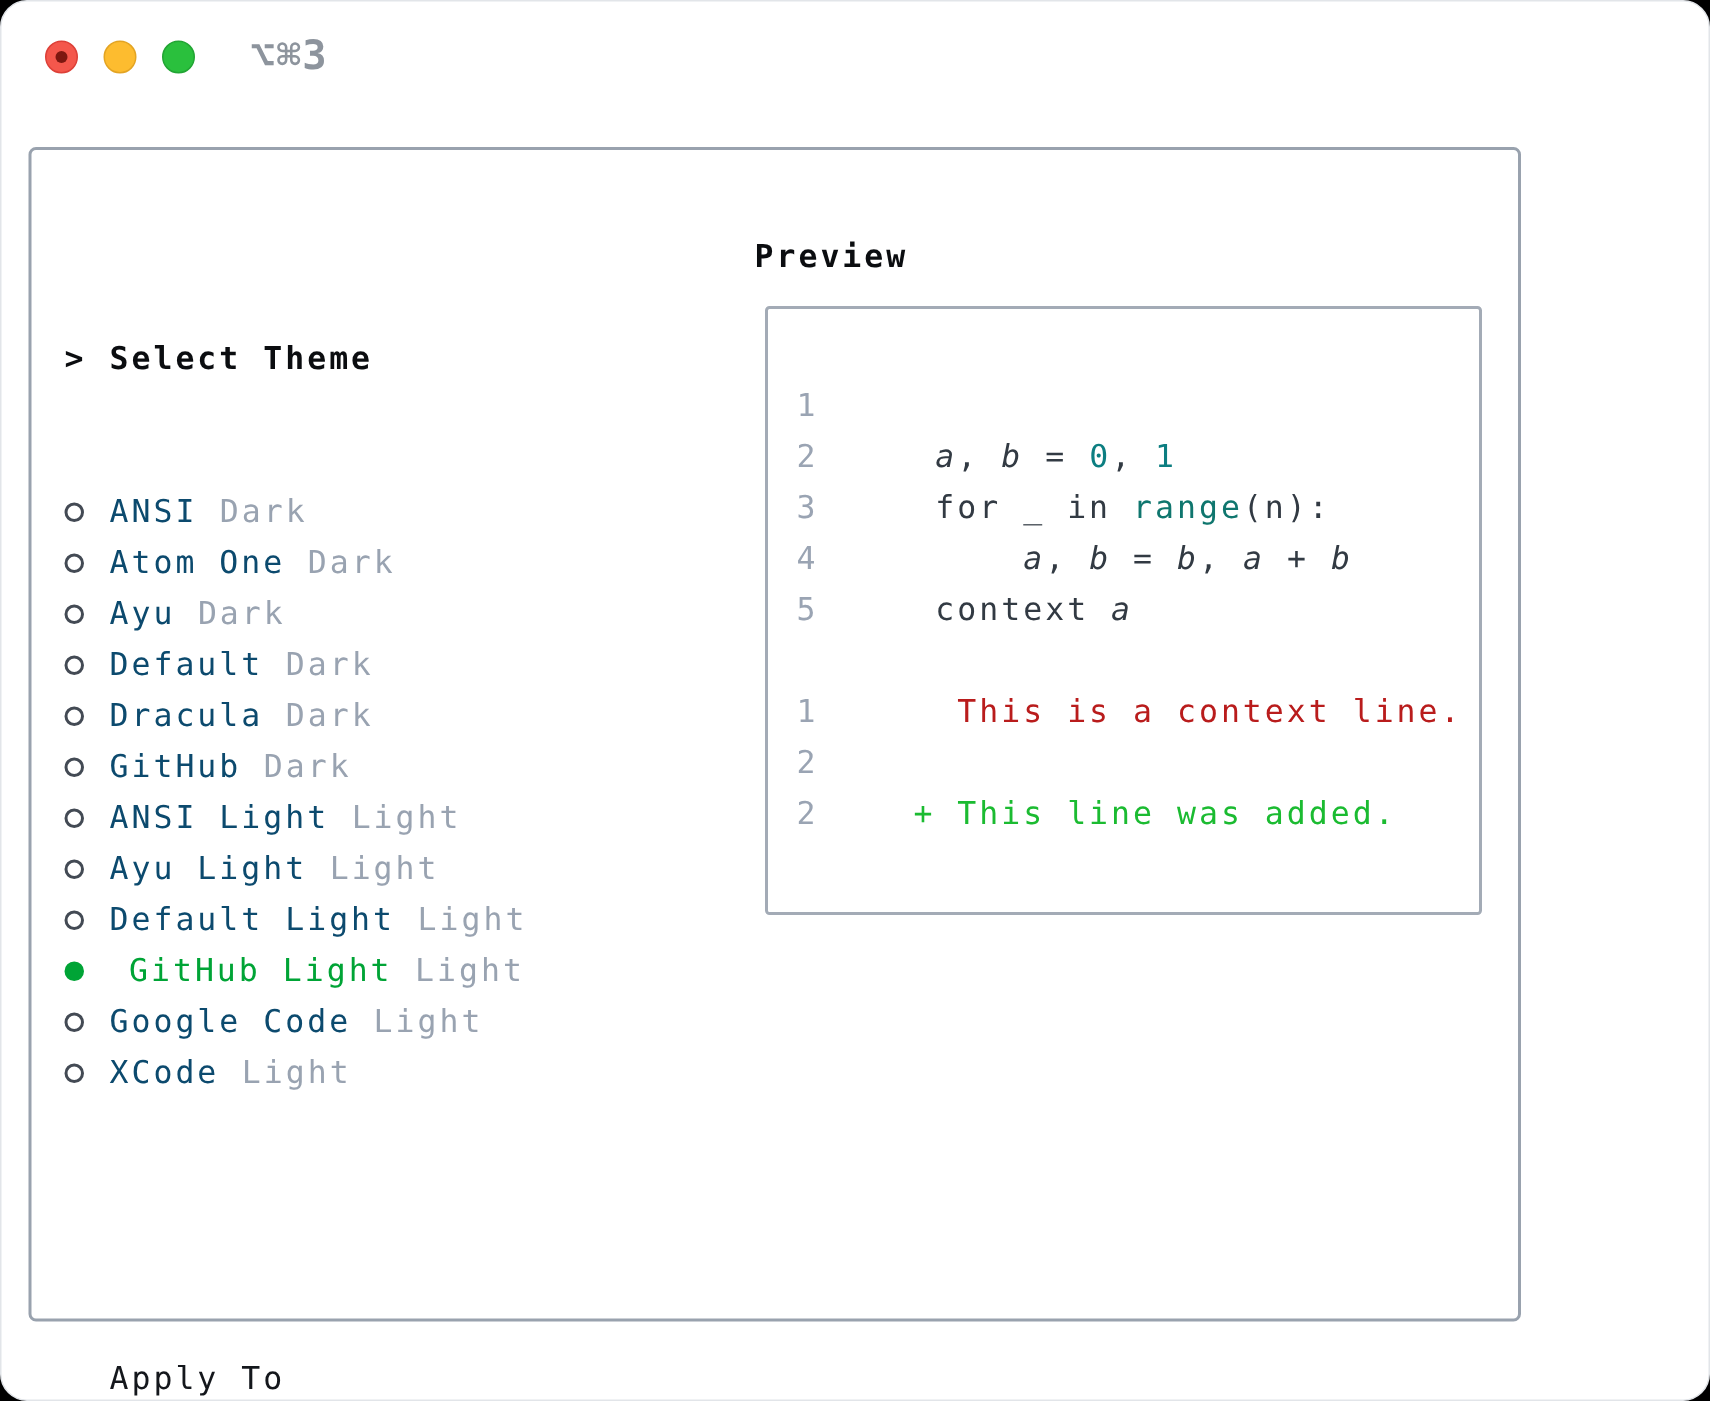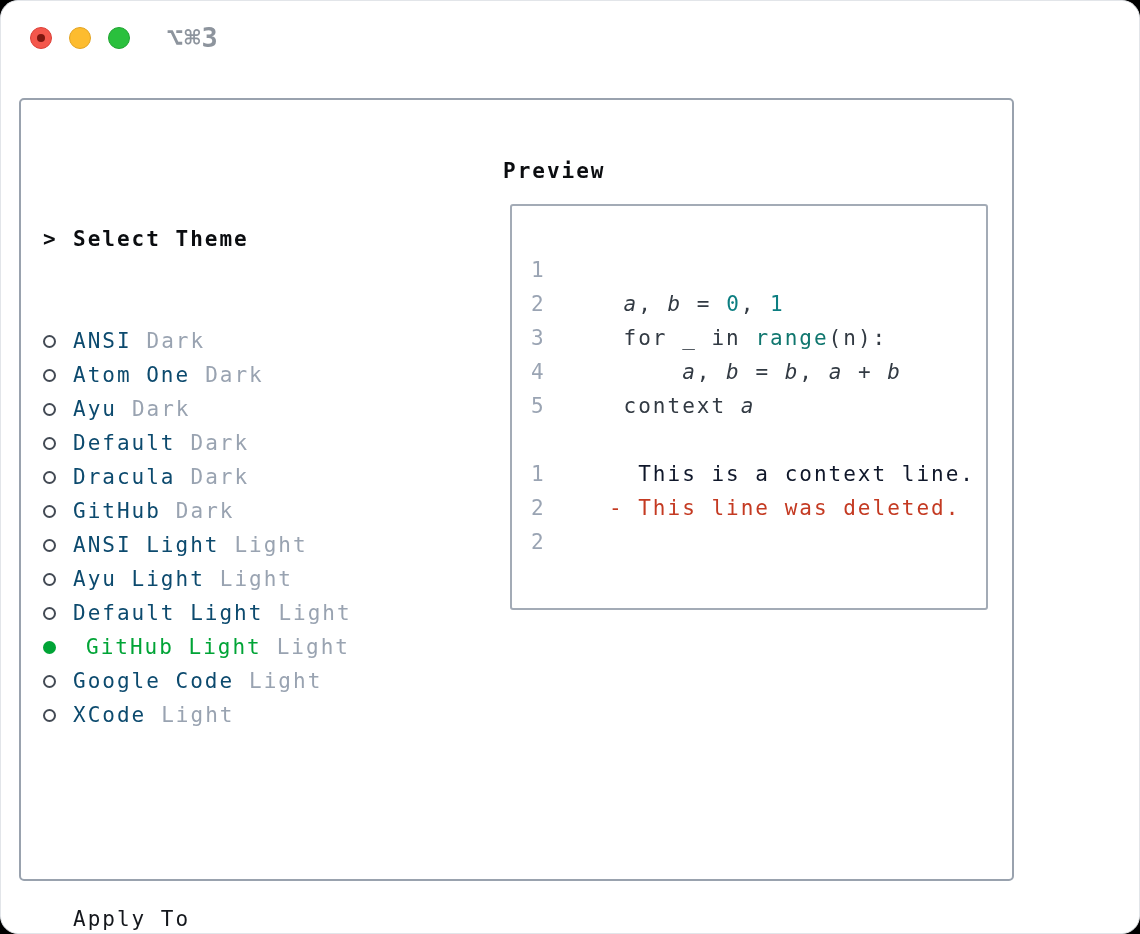--- a/index.html
+++ b/index.html
@@ -58,21 +58,21 @@
   }
   .cline { display:flex; height:34px; align-items:center; white-space:pre;
            font-size:21px; letter-spacing:2px; line-height:34px; }
   .ln { flex:0 0 53px; padding-left:19px; color:#9aa4b3; }
   .code { color:#323a43; }
   .tok-fg   { color:#323a43; }
   .tok-func { color:#b12025; }
   .tok-num  { color:#0c7e81; }
   .tok-call { color:#0f766e; }
   .tok-var  { color:#323a43; font-style:italic; }
-  .diff-context { color:#0f172a; }
+  .diff-context { color:#b91c1c; }
   .diff-deleted { color:#c43a22; }
   .diff-added   { color:#1bbb31; }
 </style>
 </head>
 <body>
 
 <div class="window">
 
   <div class="lights">
     <div class="light red"></div>
@@ -104,19 +104,19 @@
       <div id="code-lines">
           <div class="cline"><span class="ln">1</span></div>
           <div class="cline"><span class="ln">2</span><span class="code"><span class="tok-fg">    </span><span class="tok-var">a</span><span class="tok-fg">, </span><span class="tok-var">b</span><span class="tok-fg"> = </span><span class="tok-num">0</span><span class="tok-fg">, </span><span class="tok-num">1</span></span></div>
           <div class="cline"><span class="ln">3</span><span class="code"><span class="tok-fg">    for _ in </span><span class="tok-call">range</span><span class="tok-fg">(n):</span></span></div>
           <div class="cline"><span class="ln">4</span><span class="code"><span class="tok-fg">        </span><span class="tok-var">a</span><span class="tok-fg">, </span><span class="tok-var">b</span><span class="tok-fg"> = </span><span class="tok-var">b</span><span class="tok-fg">, </span><span class="tok-var">a</span><span class="tok-fg"> + </span><span class="tok-var">b</span></span></div>
           <div class="cline"><span class="ln">5</span><span class="code"><span class="tok-fg">    context </span><span class="tok-var">a</span></span></div>
         </div>
       <div class="cline"></div>
       <div id="diff-lines">
           <div class="cline"><span class="ln">1</span><span class="diff-context">     This is a context line.</span></div>
-          <div class="cline"><span class="ln">2</span><span class="diff-deleted">   - This line was deleted.</span></div>
           <div class="cline"><span class="ln">2</span></div>
+          <div class="cline"><span class="ln">2</span><span class="diff-added">   + This line was added.</span></div>
         </div>
     </div>
 
   </div>
 </div>
 
 </body></html>

